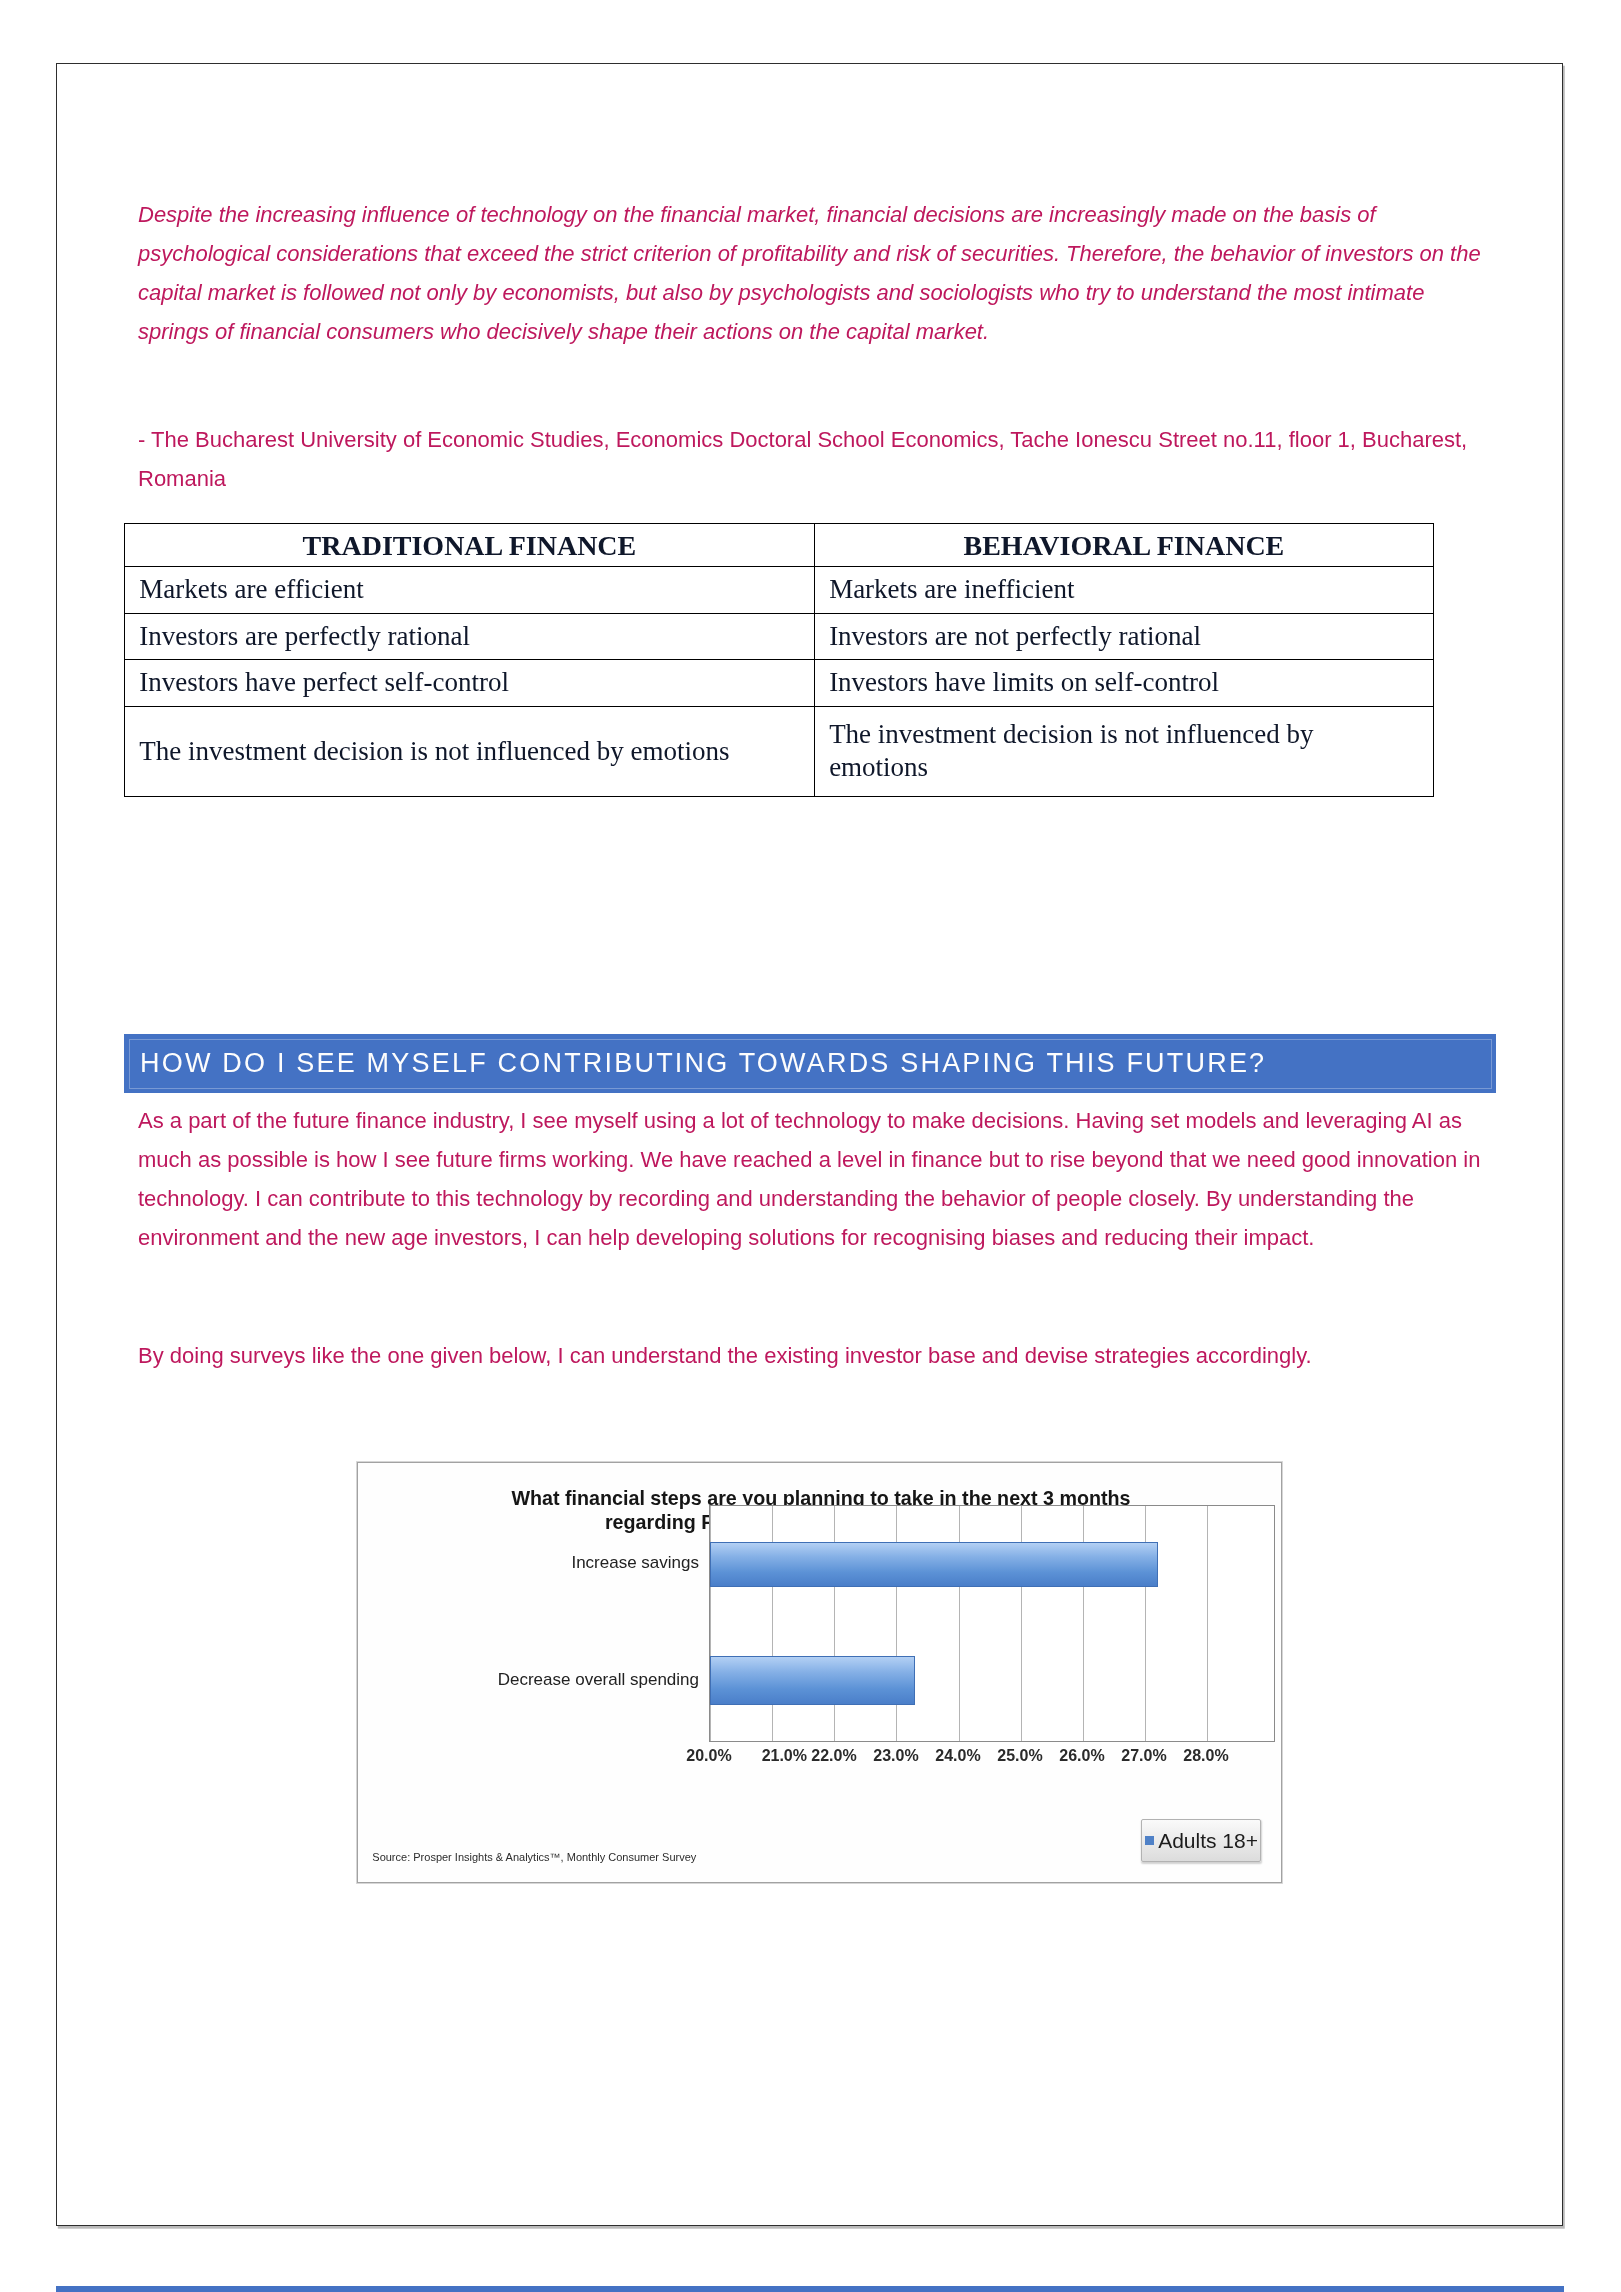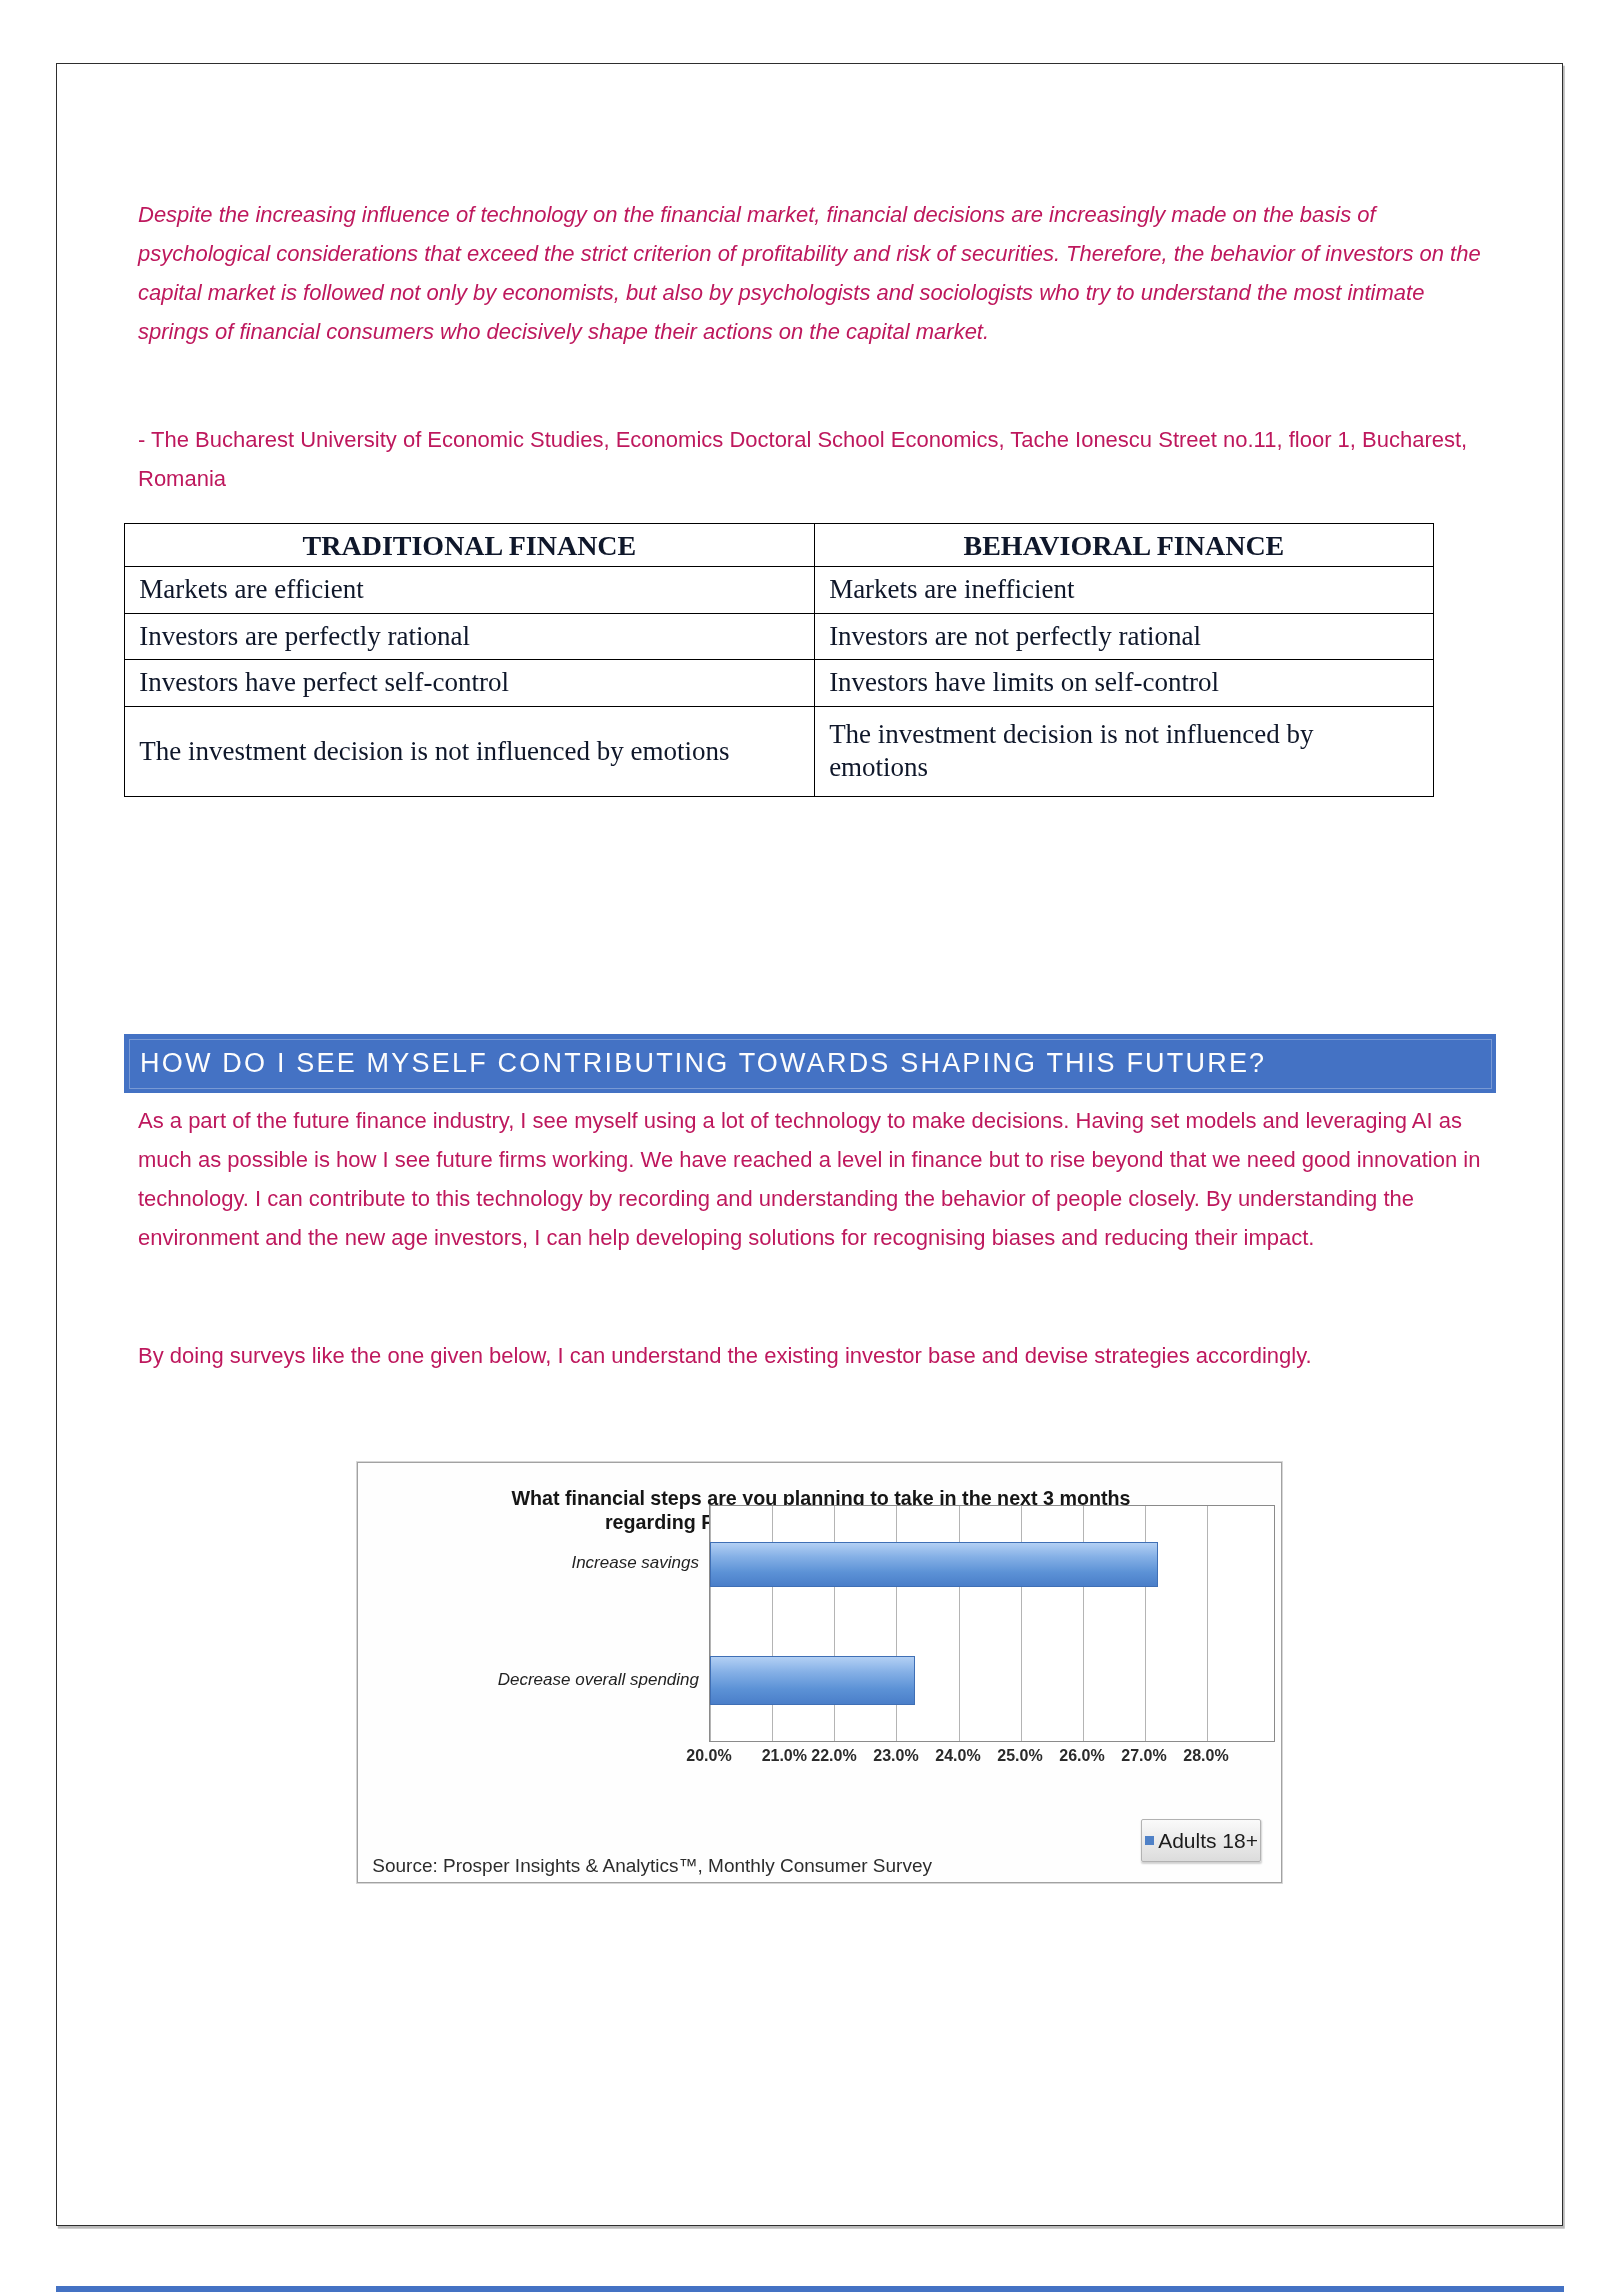--- a/index.html
+++ b/index.html
@@ -33,23 +33,23 @@
 
   
   .chart{position:absolute;left:300px;top:1398px;width:925px;height:421px;background:#fefefe;
          border:1.8px solid #a2a2a2;box-shadow:0 0 0 0.9px #d2d2d2;box-sizing:border-box;}
   .chart-title{position:absolute;top:23px;left:125px;width:676px;text-align:center;
                font-size:19.7px;line-height:24px;font-weight:bold;color:#161616;}
   .plot{position:absolute;left:351px;top:42px;width:564px;height:235px;border:0.9px solid #8a8a8a;background:#fff;}
   .gridline{position:absolute;top:0;bottom:0;width:0.9px;background:#b4b4b4;}
   .bar{position:absolute;left:0;border:0.9px solid #3f6fb5;box-sizing:border-box;
        background:linear-gradient(180deg,#b3d0f4 0%,#85b0e6 32%,#5c92d6 68%,#4a7ec9 100%);}
-  .bar-label{position:absolute;width:251px;text-align:right;font-size:17px;color:#222;font-style:italic;}
+  .bar-label{position:absolute;width:251px;text-align:right;font-size:17px;color:#222;}
   .xtick{position:absolute;width:72px;text-align:center;font-size:16px;font-weight:600;color:#2a2a2a;}
-  .chart-source{position:absolute;left:14.3px;bottom:5px;font-size:19px;color:#2c2c2c;}
+  .chart-source{position:absolute;left:14.3px;bottom:19px;font-size:11px;color:#2c2c2c;}
   .legend{position:absolute;right:19.7px;bottom:19.7px;width:118px;height:41px;border:0.9px solid #b2b2b2;
           border-radius:2px;background:linear-gradient(180deg,#fafafa,#dcdcdc);
           box-shadow:0.9px 1.8px 1.8px rgba(0,0,0,.18);display:flex;align-items:center;justify-content:center;
           font-size:21px;color:#1c1c1c;}
   .swatch{display:inline-block;width:9px;height:9px;background:#4f81c7;margin-right:4.5px;}
 
   
   .next-peek{position:absolute;left:56px;top:2286px;width:1508px;height:6.3px;background:#4472C4;}
 </style>
 </head>

